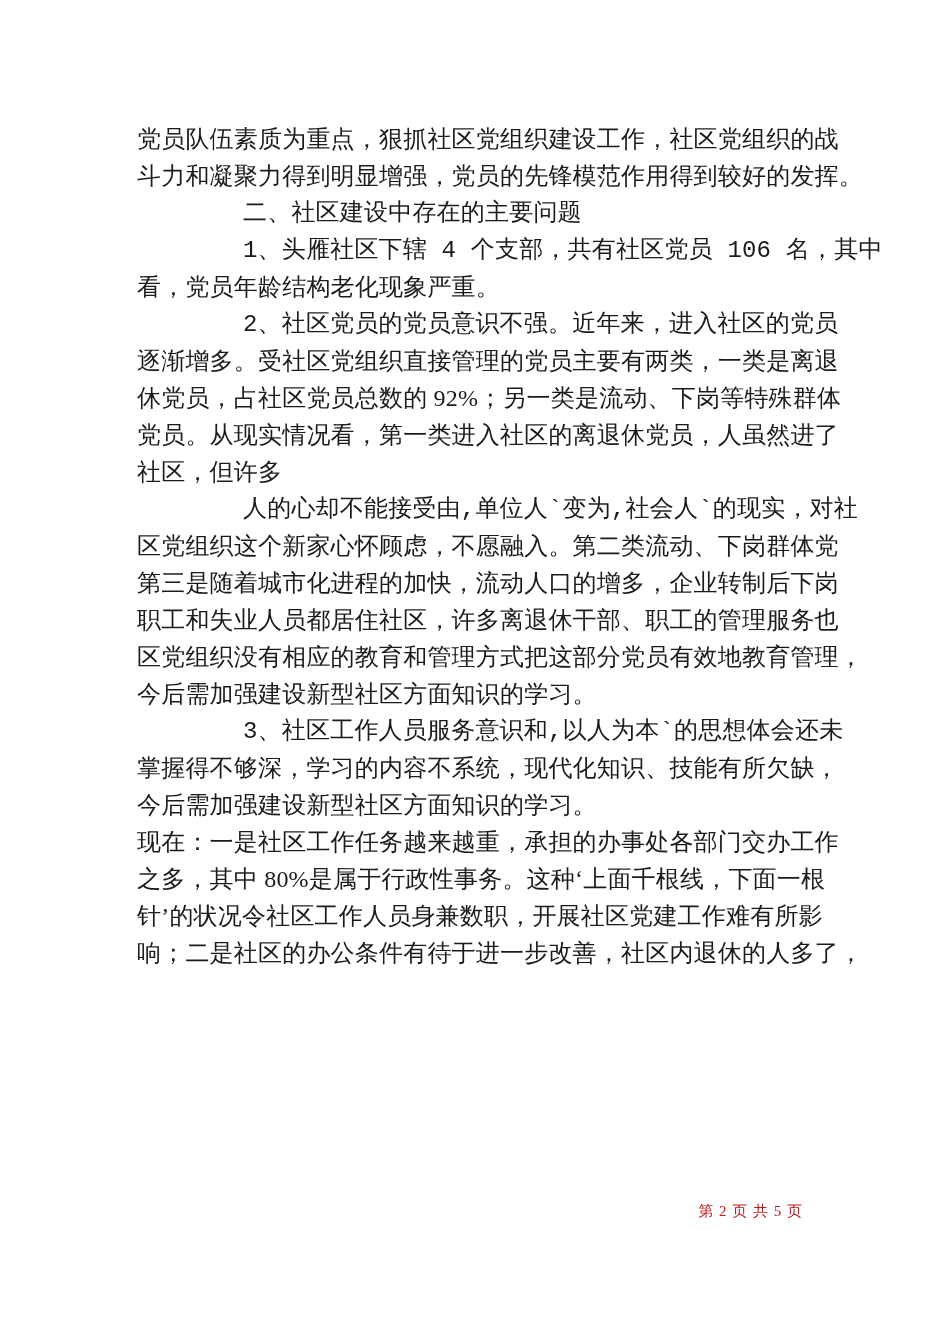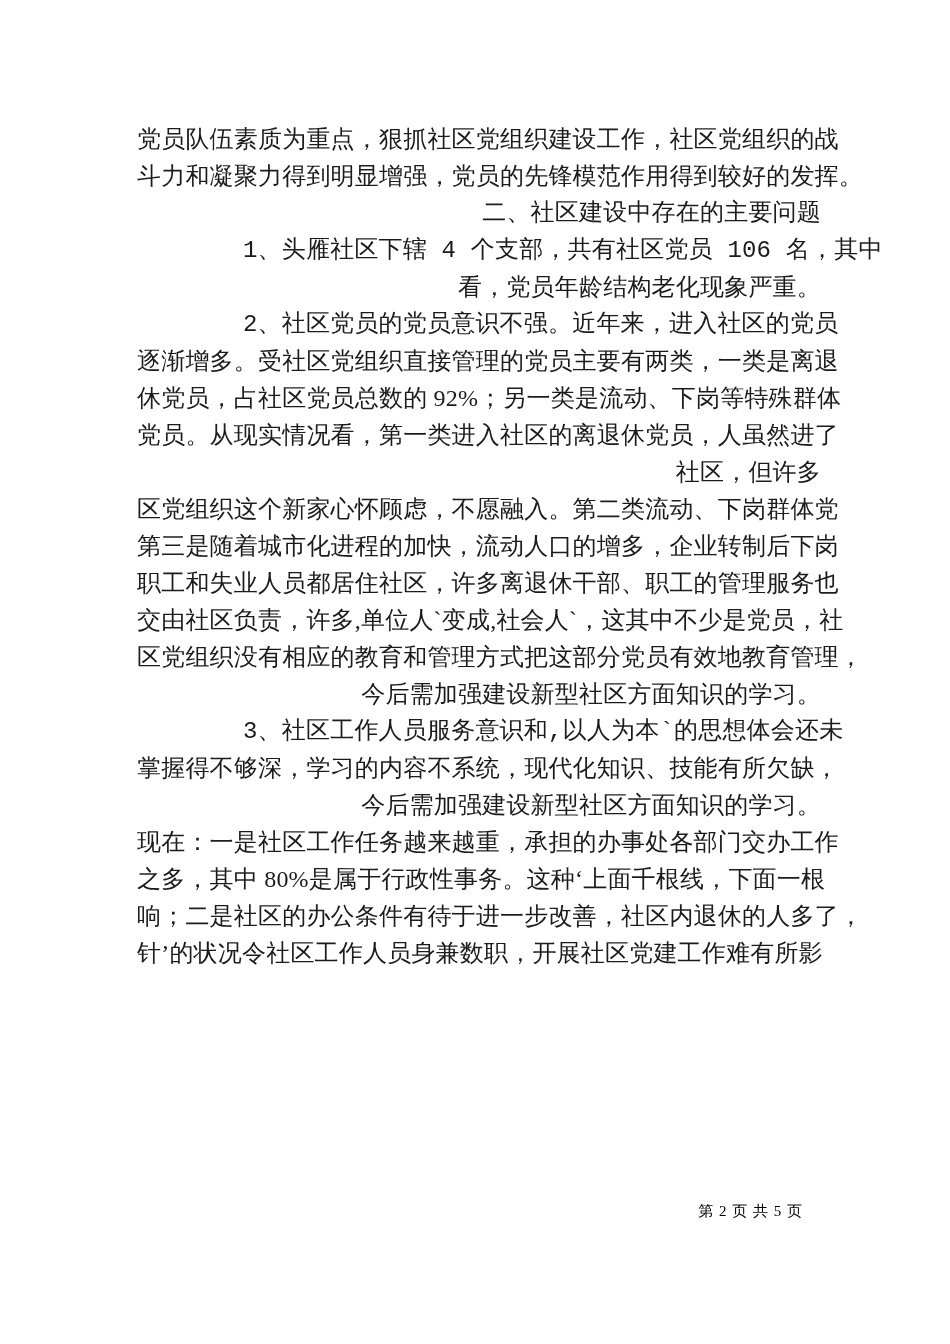--- a/index.html
+++ b/index.html
@@ -17,68 +17,67 @@
     overflow: hidden;
   }
   .content {
     position: absolute;
     left: 137px;
     top: 121px;
     width: 684px;
     color: #1b1b1b;
     font-size: 24px;
     line-height: 37px;
-    text-align: right;
   }
   .line {
     height: 37px;
     white-space: nowrap;
     letter-spacing: 0.2px;
   }
   .line.indent {
     padding-left: 106px;
     font-family: Liberation Mono, monospace;
   }
   .footer {
     position: absolute;
     left: 137px;
     top: 1202px;
     width: 666px;
     text-align: right;
-    color: #000000;
+    color: #b91c1c;
     font-size: 15px;
     line-height: 18px;
     letter-spacing: 1px;
   }
 </style>
 </head>
 <body>
 
 <div class="page">
   <div class="content">
       <div class="line">党员队伍素质为重点，狠抓社区党组织建设工作，社区党组织的战</div>
       <div class="line">斗力和凝聚力得到明显增强，党员的先锋模范作用得到较好的发挥。</div>
       <div class="line indent">二、社区建设中存在的主要问题</div>
       <div class="line indent">1、头雁社区下辖 4 个支部，共有社区党员 106 名，其中</div>
       <div class="line">看，党员年龄结构老化现象严重。</div>
       <div class="line indent">2、社区党员的党员意识不强。近年来，进入社区的党员</div>
       <div class="line">逐渐增多。受社区党组织直接管理的党员主要有两类，一类是离退</div>
       <div class="line">休党员，占社区党员总数的 92%；另一类是流动、下岗等特殊群体</div>
       <div class="line">党员。从现实情况看，第一类进入社区的离退休党员，人虽然进了</div>
       <div class="line">社区，但许多</div>
+      <div class="line indent">人的心却不能接受由,单位人`变为,社会人`的现实，对社</div>
       <div class="line">区党组织这个新家心怀顾虑，不愿融入。第二类流动、下岗群体党</div>
       <div class="line">第三是随着城市化进程的加快，流动人口的增多，企业转制后下岗</div>
       <div class="line">职工和失业人员都居住社区，许多离退休干部、职工的管理服务也</div>
-      <div class="line">交由社区负责，许多,单位人`变成,社会人`，这其中不少是党员，社</div>
       <div class="line">区党组织没有相应的教育和管理方式把这部分党员有效地教育管理，</div>
       <div class="line">今后需加强建设新型社区方面知识的学习。</div>
       <div class="line indent">3、社区工作人员服务意识和,以人为本`的思想体会还未</div>
       <div class="line">掌握得不够深，学习的内容不系统，现代化知识、技能有所欠缺，</div>
       <div class="line">今后需加强建设新型社区方面知识的学习。</div>
       <div class="line">现在：一是社区工作任务越来越重，承担的办事处各部门交办工作</div>
       <div class="line">之多，其中 80%是属于行政性事务。这种‘上面千根线，下面一根</div>
+      <div class="line">针’的状况令社区工作人员身兼数职，开展社区党建工作难有所影</div>
       <div class="line">响；二是社区的办公条件有待于进一步改善，社区内退休的人多了，</div>
-      <div class="line">针’的状况令社区工作人员身兼数职，开展社区党建工作难有所影</div>
     </div>
   <div class="footer">
     <span>第 2 页 共 5 页</span>
   </div>
 </div>
 
 </body></html>

